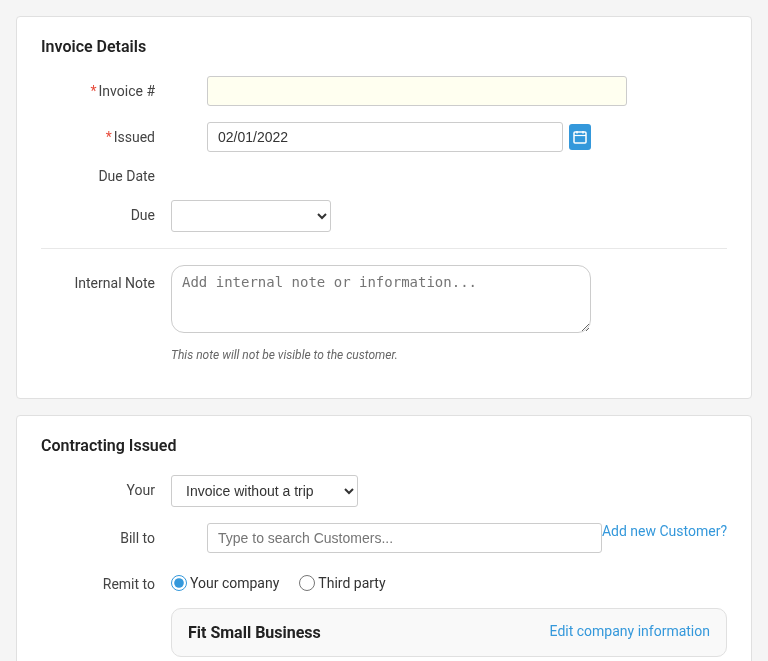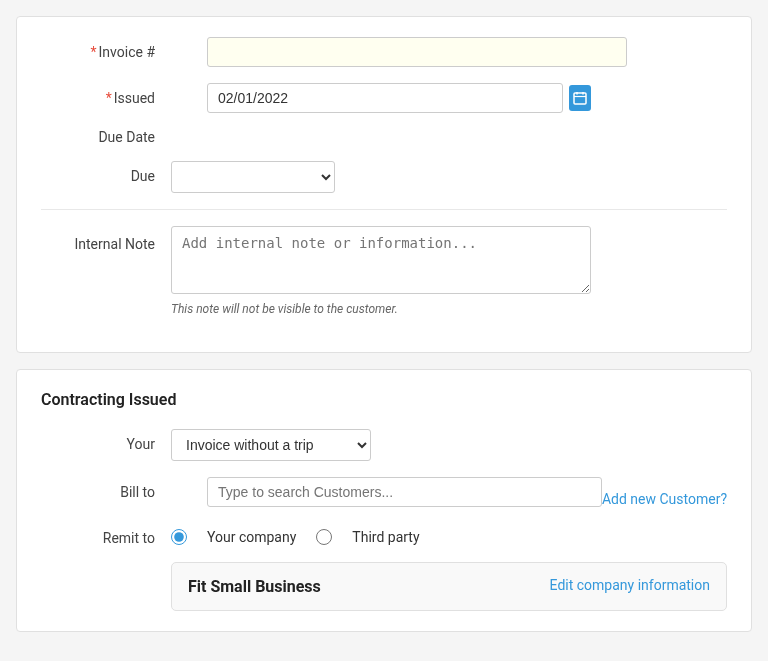--- a/index.html
+++ b/index.html
@@ -84,21 +84,21 @@
       background: #3498db;
       border-radius: 3px;
       display: flex;
       align-items: center;
       justify-content: center;
       cursor: pointer;
       color: #fff;
       font-size: 13px;
     }
     select {
-      padding: 6px 40px 6px 10px;
+      padding: 6px 27px 6px 10px;
       border: 1px solid #ccc;
       border-radius: 3px;
       font-size: 14px;
       color: #333;
       appearance: auto;
       background: #fff;
       cursor: pointer;
       min-width: 160px;
     }
     .due-row .form-control {
@@ -109,46 +109,46 @@
     }
     .due-date-row .form-control {
       padding-top: 4px;
       font-size: 14px;
       color: #666;
     }
     textarea {
       width: 100%;
       padding: 8px 10px;
       border: 1px solid #ccc;
-      border-radius: 3px;
+      border-radius: 13px;
       font-size: 14px;
       color: #333;
       resize: vertical;
       min-height: 68px;
       outline: none;
     }
     .note-hint {
       font-size: 12px;
       color: #666;
       font-style: italic;
-      margin-top: 5px;
+      margin-top: 12px;
     }
     .internal-note-label {
       padding-top: 10px;
     }
     .section-divider {
       border: none;
       border-top: 1px solid #e8e8e8;
       margin: 8px 0 16px 0;
     }
 
     
     .bill-to-row .form-control {
       display: flex;
-      align-items: flex-end;
+      align-items: flex-start;
       max-width: 600px;
     }
     .bill-to-row .bill-to-input {
       flex: 1;
     }
     .add-customer-link {
       color: #3498db;
       font-size: 14px;
       cursor: pointer;
       white-space: nowrap;
@@ -157,39 +157,39 @@
     .remit-row .form-control {
       display: flex;
       align-items: center;
       gap: 20px;
       padding-top: 6px;
       max-width: 600px;
     }
     .radio-option {
       display: flex;
       align-items: center;
-      gap: 20px;
+      gap: 3px;
       cursor: pointer;
     }
     .radio-option input[type="radio"] {
       accent-color: #3498db;
       width: 16px;
       height: 16px;
       cursor: pointer;
     }
     .radio-label {
       font-size: 14px;
       color: #333;
     }
     .company-info-card {
       margin-top: 10px;
       margin-left: 130px;
       background: #f9f9f9;
       border: 1px solid #e0e0e0;
-      border-radius: 5px;
+      border-radius: 10px;
       padding: 14px 16px;
       display: flex;
       justify-content: space-between;
       align-items: flex-start;
     }
     .company-name {
       font-size: 16px;
       font-weight: 700;
       color: #222;
     }
@@ -204,20 +204,21 @@
     .trip-row .form-control {
       max-width: 440px;
     }
   </style>
 </head>
 <body>
 
 <div class="page-wrapper">
 
   <div class="card">
+    <div class="card-title">Invoice Details</div>
 
     <div class="form-row">
       <div class="form-label">
         <span class="required">*</span><span>Invoice #</span>
       </div>
       <div class="form-control">
         <input type="text" class="invoice-input" value="" style="">
       </div>
     </div>
 

